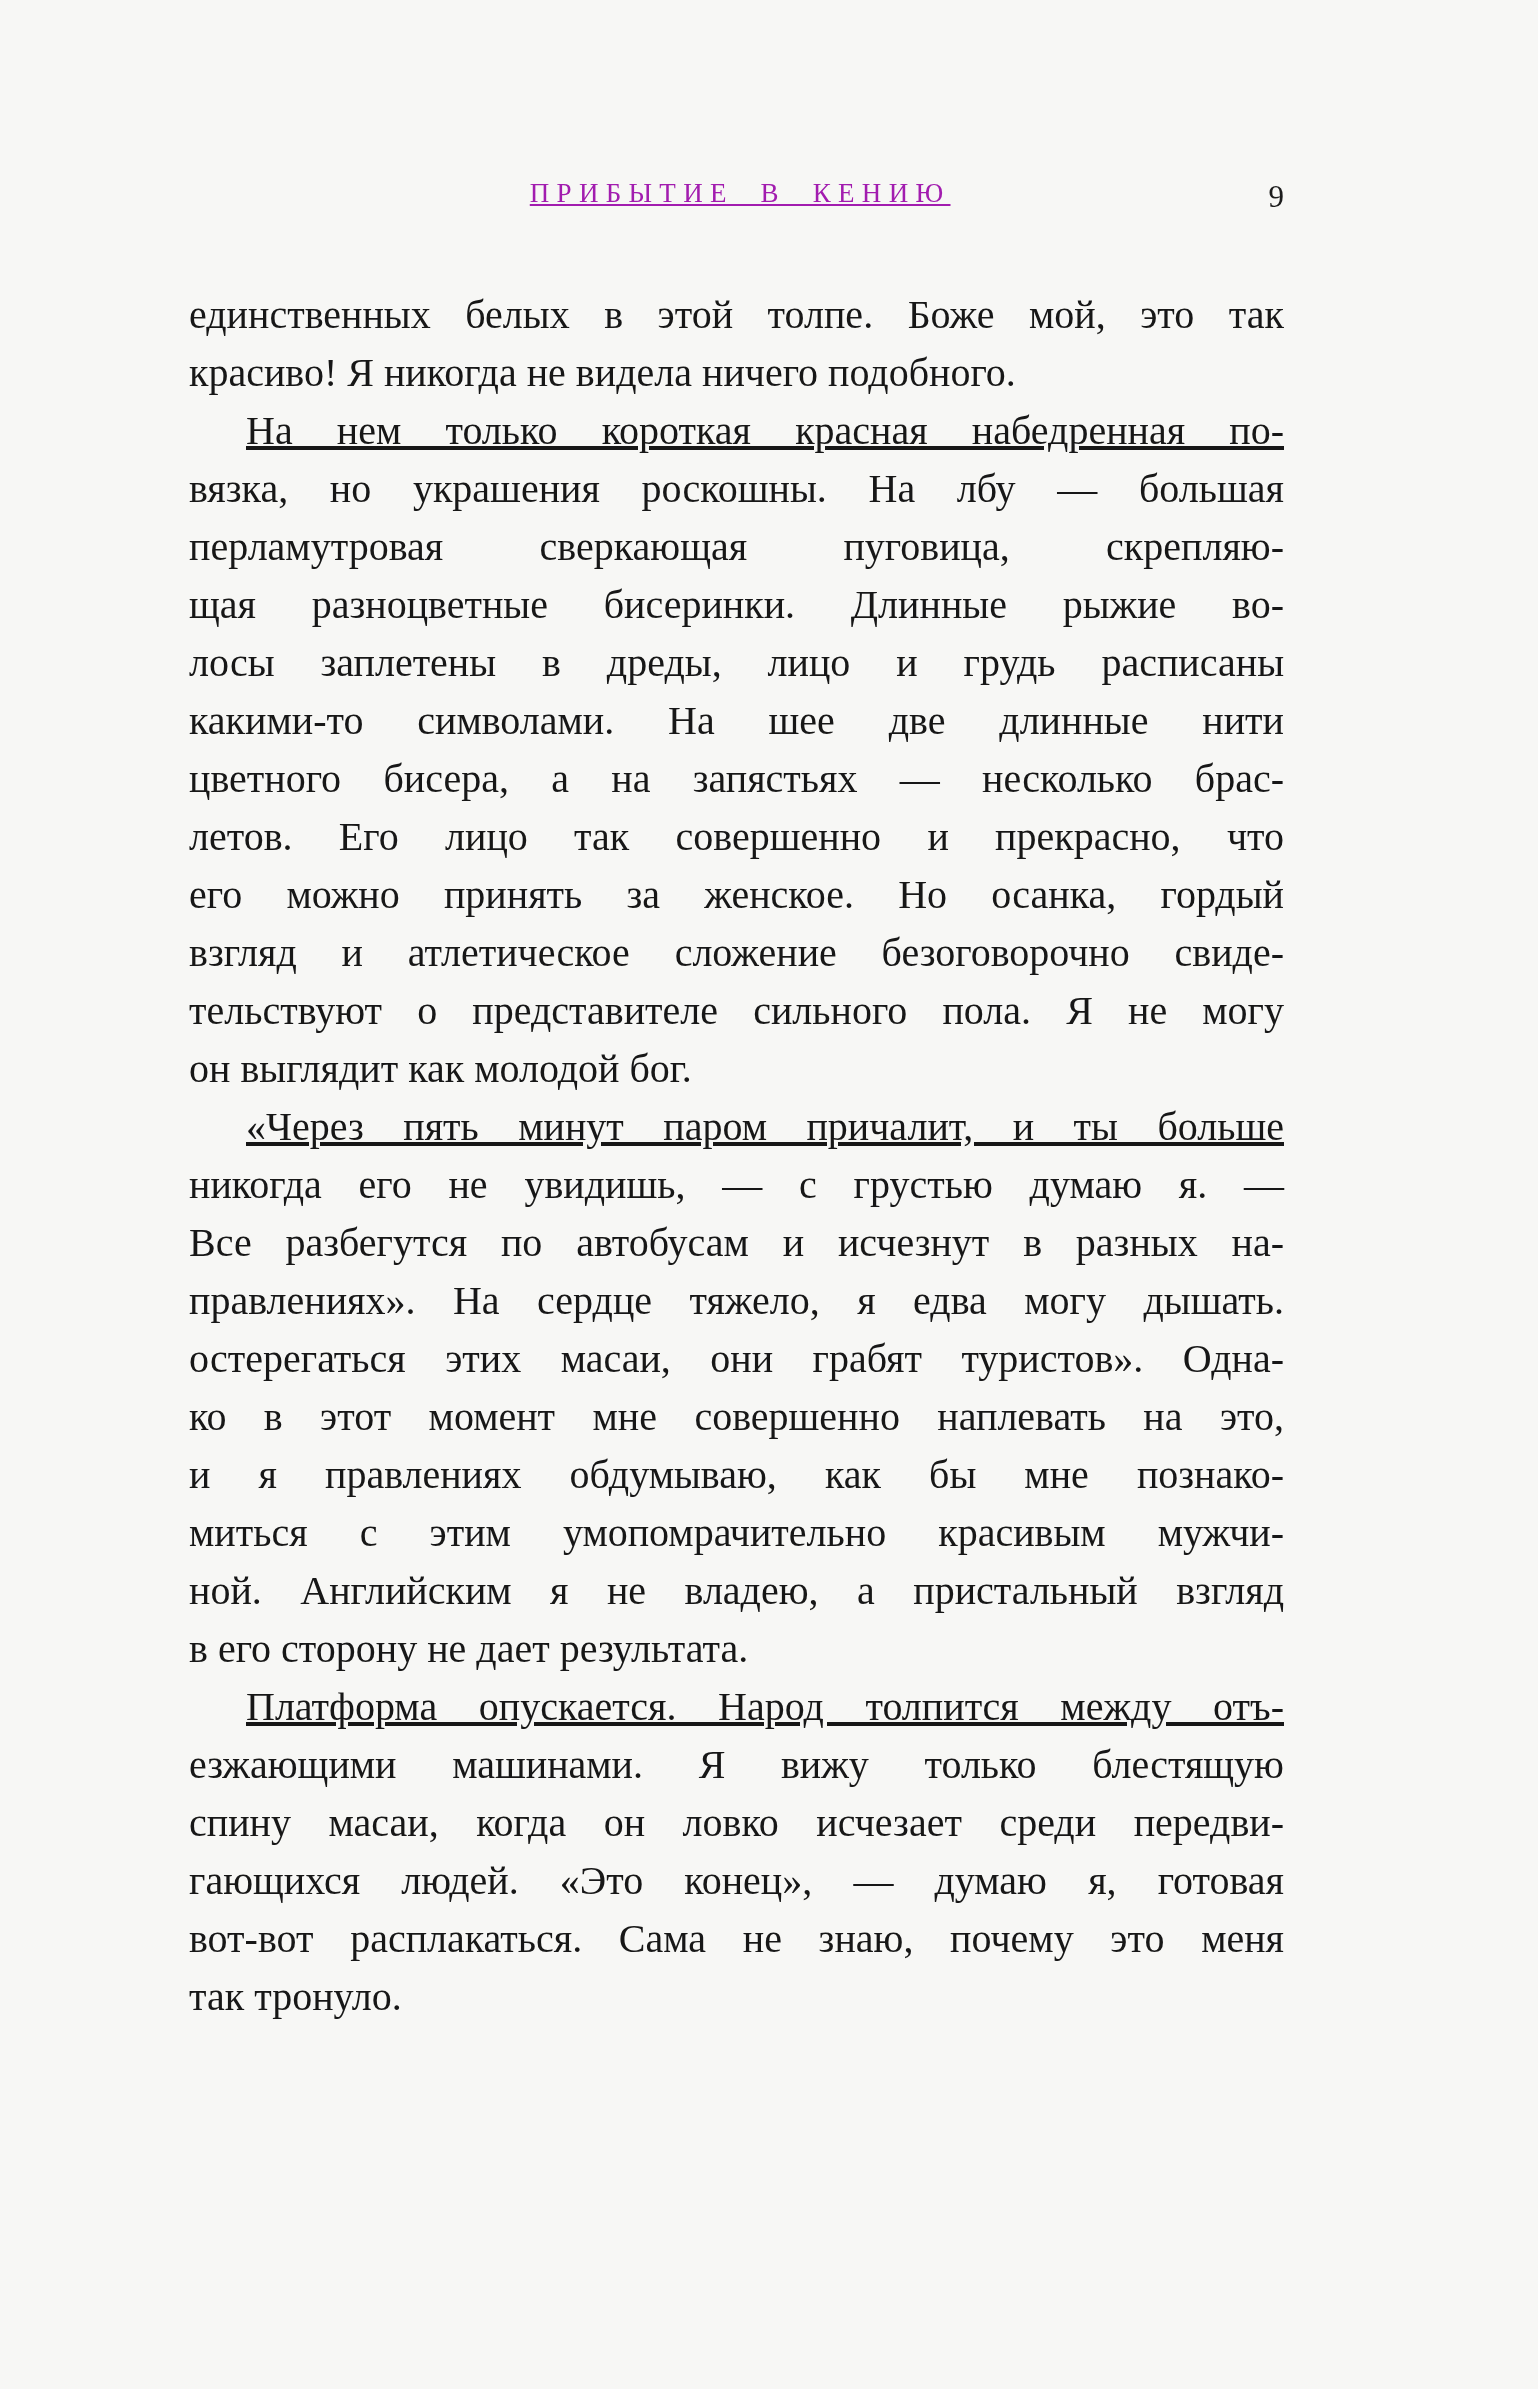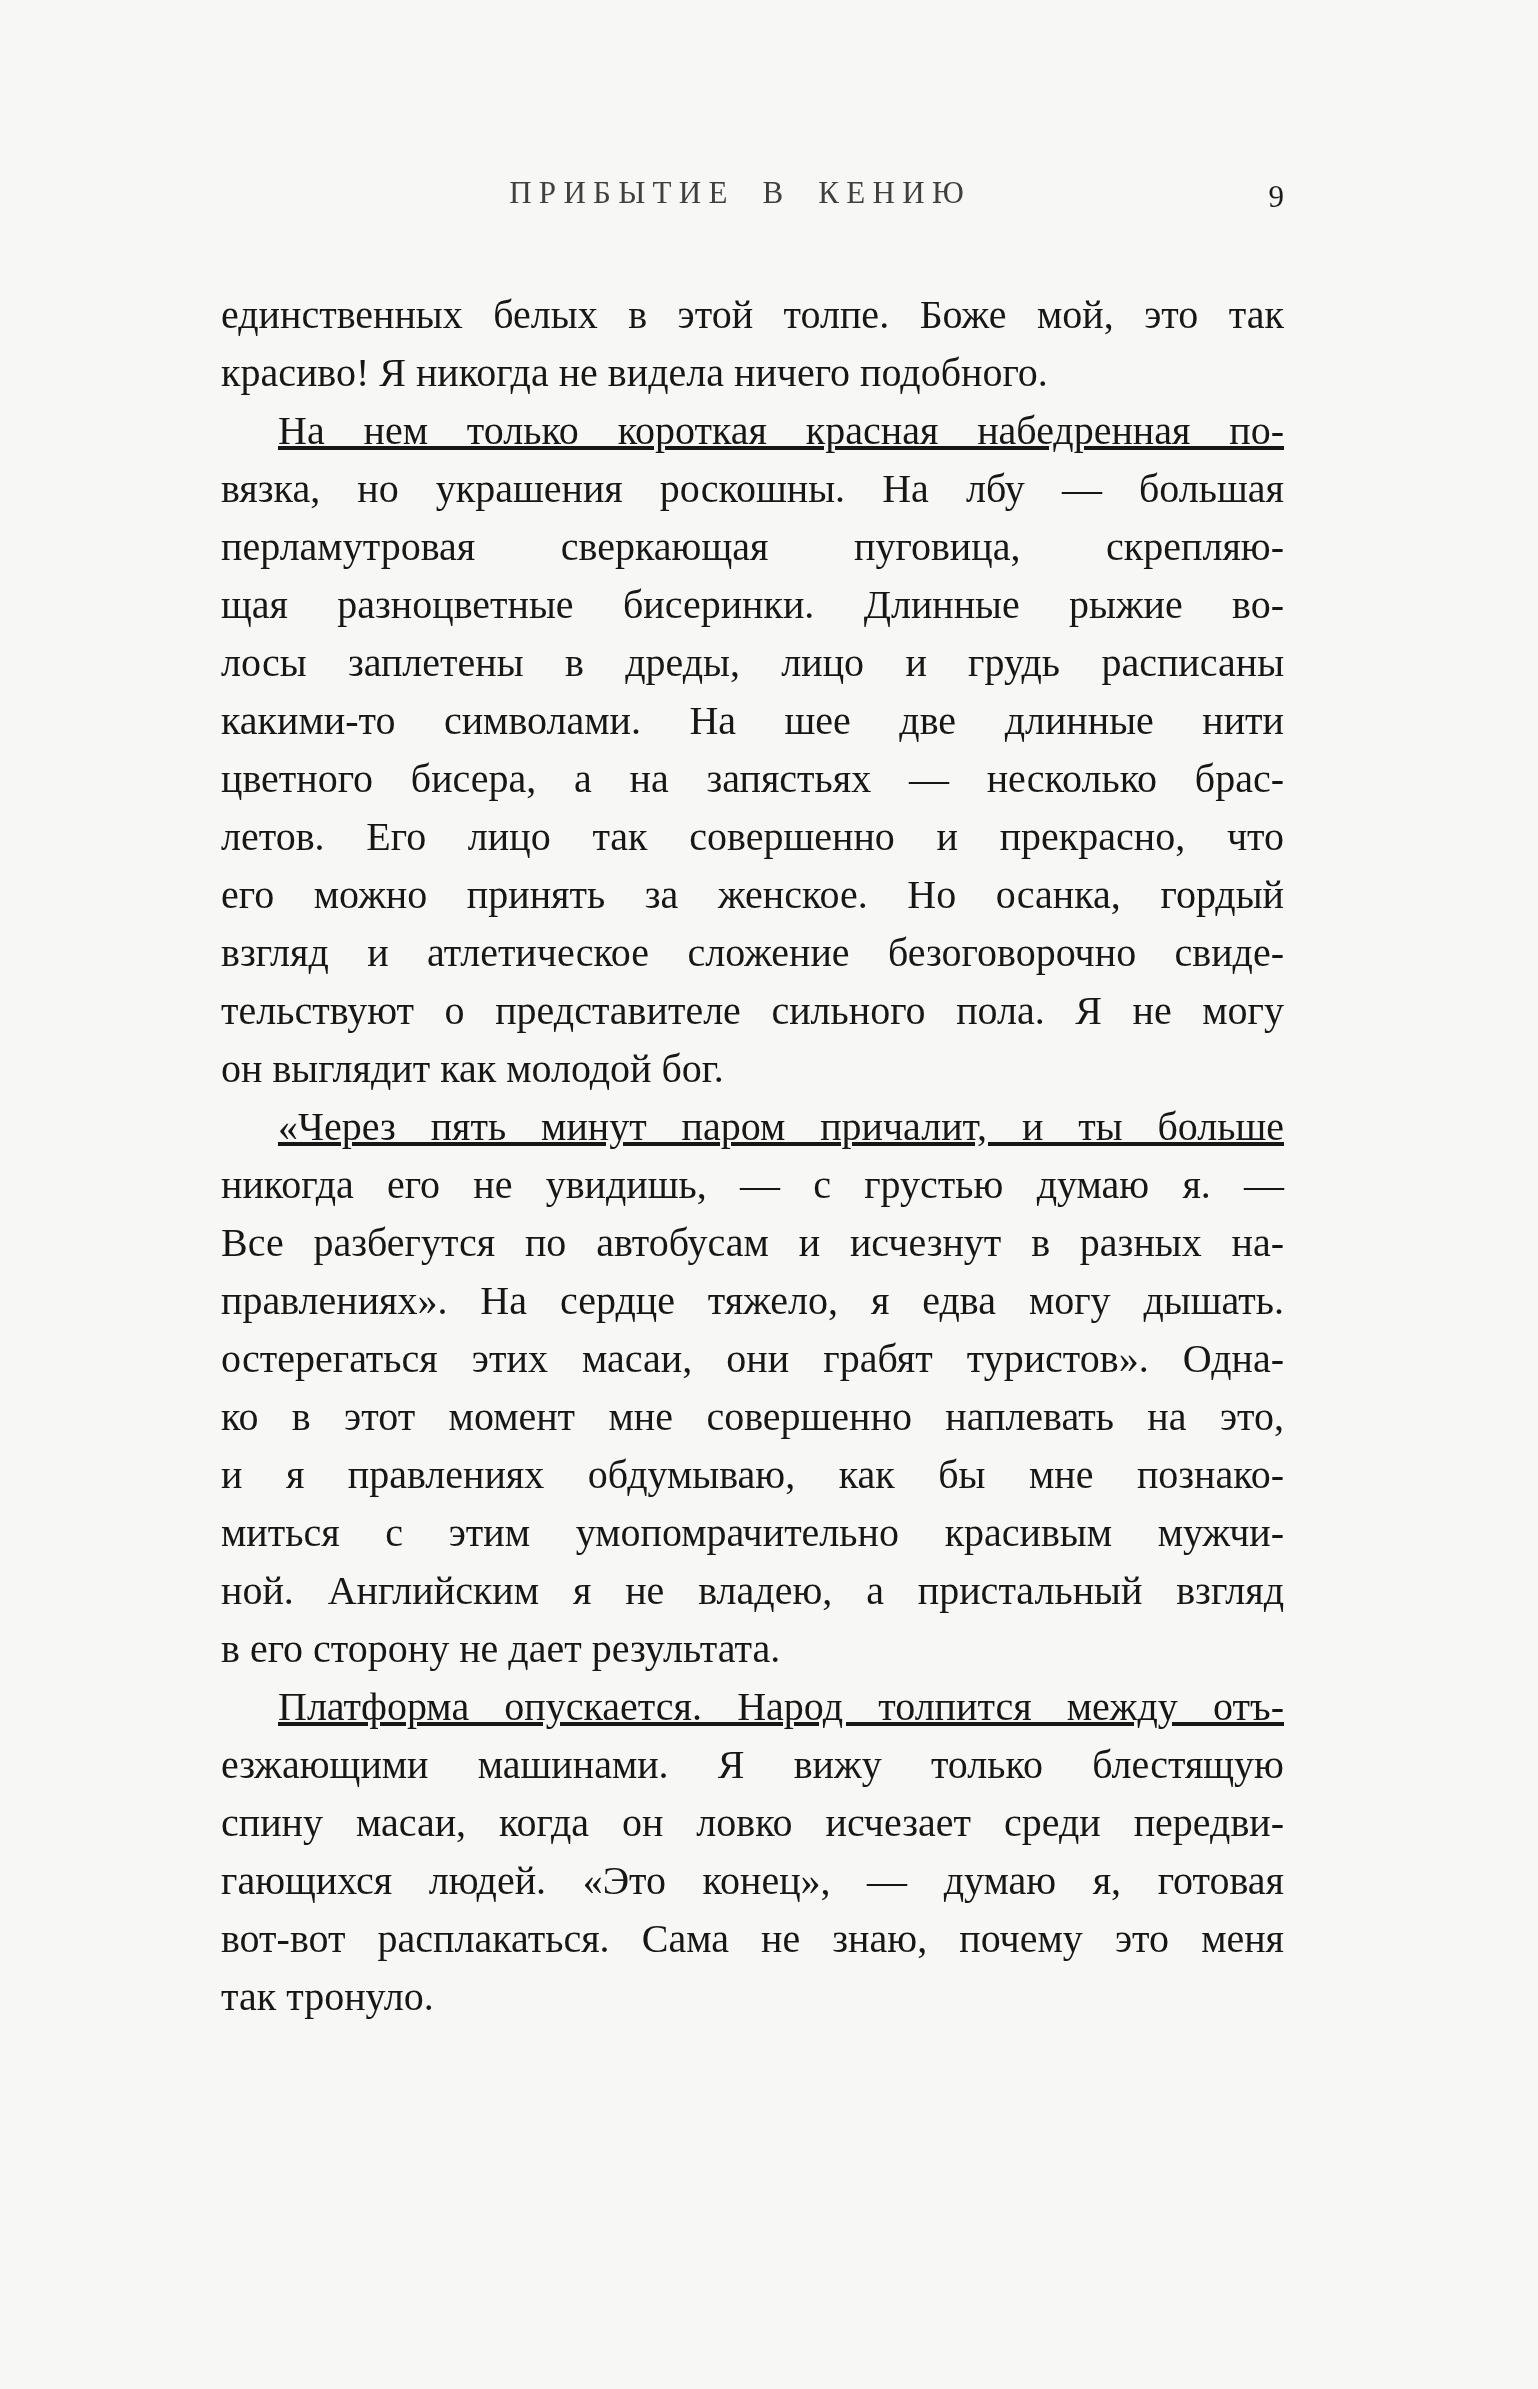--- a/index.html
+++ b/index.html
@@ -27,27 +27,28 @@
     top: 175px;
     width: 1095px;
     height: 42px;
   }
   .header-title {
     position: absolute;
     left: 0;
     width: 100%;
     top: 0;
     text-align: center;
-    font-size: 31px;
+    font-size: 27px;
     line-height: 36px;
     letter-spacing: 7.3px;
     word-spacing: 12.8px;
-    color: #404040;
+    color: #a21caf;
     text-indent: 7.3px; 
     white-space: nowrap;
+    text-decoration: underline;
   }
   .page-number {
     position: absolute;
     right: 0;
     top: 3.6px;
     font-size: 31px;
     line-height: 36px;
     color: #1c1c1c;
   }
   .text-block {
@@ -55,21 +56,20 @@
     left: 189px;
     top: 286px;
     width: 1095px;
     font-size: 40px;
     line-height: 58px;
     color: #171717;
   }
   .line {
     text-align: justify;
     text-align-last: justify;
-    margin-left: 32px;
   }
   .line.no-fill {
     text-align-last: left;
   }
   .line.indent {
     text-indent: 57px;
     text-decoration: underline;
   }
 </style>
 </head>

